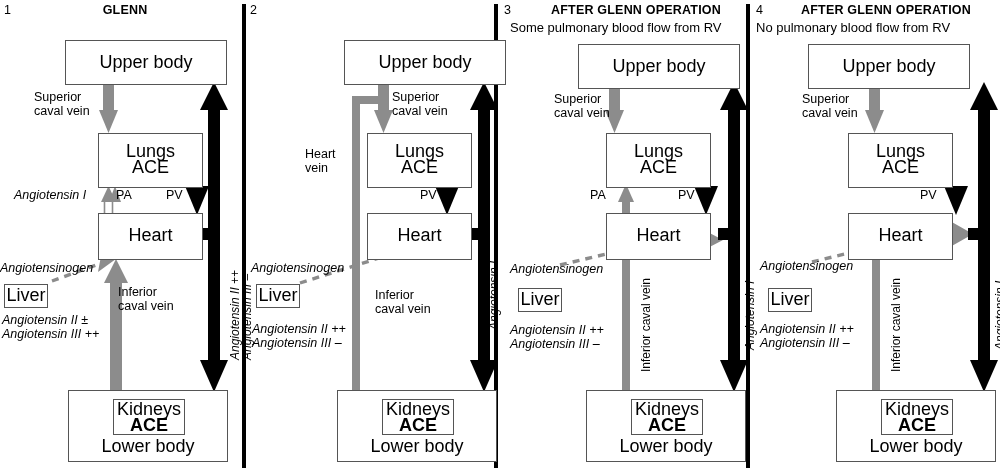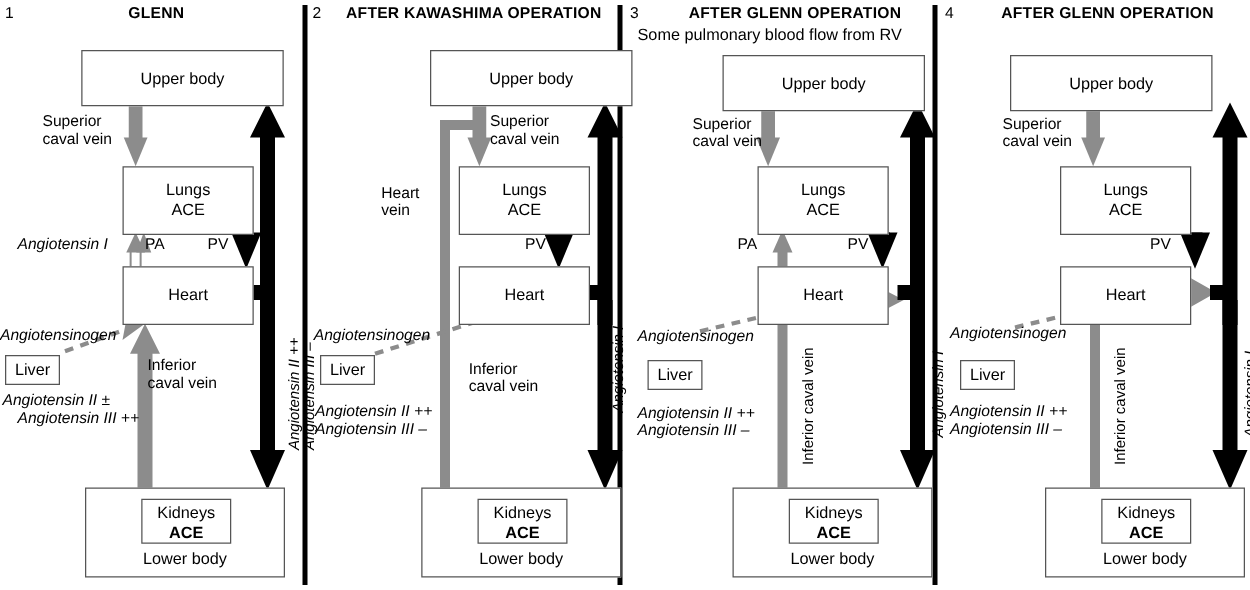--- a/index.html
+++ b/index.html
@@ -4,21 +4,21 @@
 <style>
   html,body{margin:0;padding:0;background:#ffffff;}
   body{width:1000px;height:472px;font-family:"Liberation Sans",sans-serif;color:#000;overflow:hidden;}
   #stage{position:relative;width:1000px;height:472px;}
   .panel{position:absolute;top:0;height:472px;}
   .divider{position:absolute;top:4px;width:4px;height:464px;background:#000;}
   .pnum{position:absolute;font-size:12.5px;font-weight:400;color:#000;}
   .ptitle{position:absolute;font-size:12.5px;font-weight:bold;letter-spacing:.2px;text-align:center;}
   .psub{position:absolute;font-size:13px;text-align:left;}
   .box{position:absolute;border:1.4px solid #555;background:#fff;box-sizing:border-box;}
-  .boxlabel{position:absolute;width:100%;text-align:center;font-size:13px;line-height:15px;}
+  .boxlabel{position:absolute;width:100%;text-align:center;font-size:18px;line-height:15px;}
   .lbl{position:absolute;font-size:12.5px;line-height:14px;white-space:nowrap;}
   .ital{font-style:italic;}
   .bold{font-weight:bold;}
   .vlbl{position:absolute;font-size:12px;line-height:13.5px;white-space:nowrap;font-style:italic;
         transform-origin:0 0;transform:rotate(-90deg);}
   svg.layer{position:absolute;left:0;top:0;width:1000px;height:472px;pointer-events:none;}
 </style>
 </head>
 <body>
 
@@ -199,29 +199,28 @@
 
     <div class="lbl" style="left:34px;top:90px;white-space:pre;">Superior
 caval vein</div>
     <div class="lbl" style="left:118px;top:285px;white-space:pre;">Inferior
 caval vein</div>
     <div class="lbl" style="left:116px;top:188px;">PA</div>
     <div class="lbl" style="left:166px;top:188px;">PV</div>
     <div class="lbl ital" style="left:14px;top:188px;">Angiotensin I</div>
     <div class="lbl ital" style="left:0px;top:261px;">Angiotensinogen</div>
     <div class="lbl ital" style="left:2px;top:313px;">Angiotensin II  ±</div>
-    <div class="lbl ital" style="left:14px;top:327px;">Angiotensin III ++</div>
+    <div class="lbl ital" style="left:2px;top:327px;">Angiotensin III ++</div>
 
     <div class="vlbl" style="left:229px;top:360px;">Angiotensin II ++</div>
     <div class="vlbl" style="left:241px;top:360px;">Angiotensin III –</div>
   </div>
 
   <div class="panel" style="left:248px;width:246px;">
     <div class="pnum" style="left:2px;top:3px;">2</div>
-    <div class="ptitle" style="left:16px;top:3px;width:230px;">AFTER KAWASHIMA OPERATION</div>
 
     <div class="box" style="left:96px;top:40px;width:162px;height:45px;">
       <div class="boxlabel" style="top:14px;">Upper body</div>
     </div>
 
     <div class="box" style="left:119px;top:133px;width:105px;height:55px;">
       <div class="boxlabel" style="top:10px;">Lungs</div>
       <div class="boxlabel" style="top:26px;">ACE</div>
     </div>
 
@@ -293,20 +292,21 @@
     <div class="lbl ital" style="left:10px;top:323px;">Angiotensin II ++</div>
     <div class="lbl ital" style="left:10px;top:337px;">Angiotensin III –</div>
 
     <div class="vlbl" style="left:140px;top:372px;font-style:normal;">Inferior caval vein</div>
     <div class="vlbl" style="left:244px;top:350px;">Angiotensin I</div>
   </div>
 
   <div class="panel" style="left:750px;width:250px;">
     <div class="pnum" style="left:6px;top:3px;">4</div>
     <div class="ptitle" style="left:26px;top:3px;width:220px;">AFTER GLENN OPERATION</div>
+    <div class="psub" style="left:6px;top:20px;width:244px;">No pulmonary blood flow from RV</div>
 
     <div class="box" style="left:58px;top:44px;width:162px;height:45px;">
       <div class="boxlabel" style="top:14px;">Upper body</div>
     </div>
 
     <div class="box" style="left:98px;top:133px;width:105px;height:55px;">
       <div class="boxlabel" style="top:10px;">Lungs</div>
       <div class="boxlabel" style="top:26px;">ACE</div>
     </div>
 

